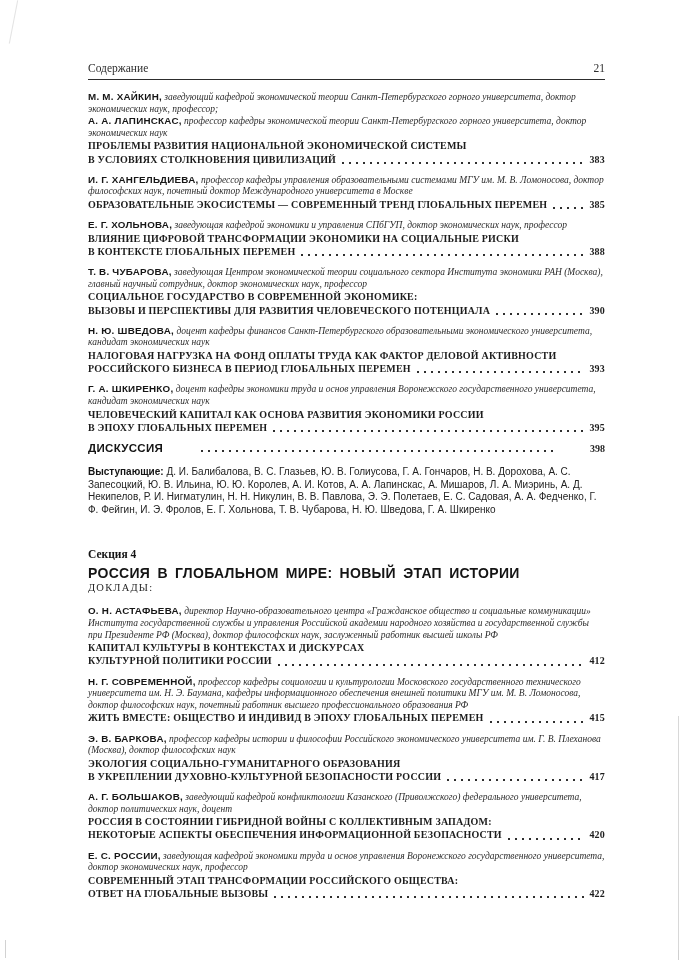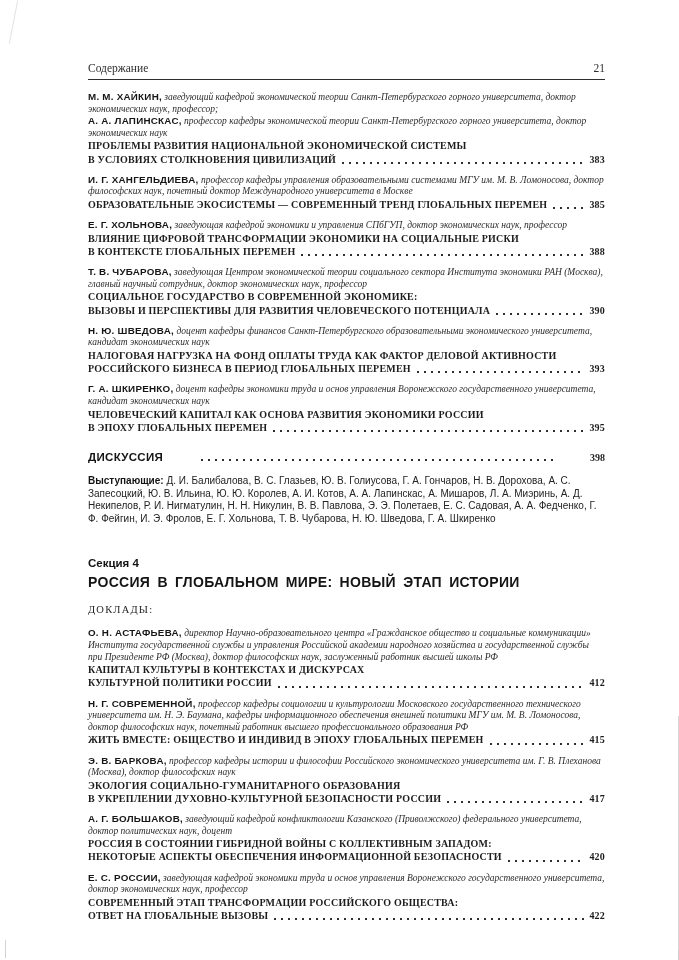--- a/index.html
+++ b/index.html
@@ -42,47 +42,47 @@
   .leader-row{display:flex;align-items:flex-end;}
   .leader{
     flex:1;height:2px;min-width:10px;
     margin:0 4px 2px 6px;
     background:repeating-linear-gradient(90deg,#2f2f2f 0 1.8px,transparent 1.8px 7px);
   }
   .pagenum{font-weight:bold;font-size:10px;}
   
   .discussion-row{
     display:flex;align-items:flex-end;
-    margin-top:17px;
+    margin-top:8px;
     gap:32px;
   }
   .disc-label{
     font-family:"Liberation Sans",sans-serif;
     font-weight:bold;font-size:11.5px;letter-spacing:.3px;color:#141414;
   }
   
   .speakers-list{
     margin:12px 0 0 0;
     font-family:"Liberation Sans",sans-serif;
     font-size:10px;line-height:12.6px;color:#222222;
   }
   .sl-label{font-weight:bold;color:#141414;}
   
   .section-head{margin-top:31px;}
   .kicker{
-    font-family:Liberation Sans, sans-serif;
+    font-family:Liberation Serif, serif;
     font-weight:bold;font-size:11.5px;color:#141414;line-height:15px;
   }
   .sec-title{
     font-family:"Liberation Sans",sans-serif;
     font-weight:bold;font-size:14px;letter-spacing:.3px;word-spacing:3px;
     color:#141414;line-height:18px;margin-top:2px;
   }
   .reports{
-    margin-top:13px;
+    margin-top:0;
     font-size:10.5px;letter-spacing:1.2px;color:#262626;
   }
   #list2{margin-top:12px;}
   
   .artifact{position:absolute;pointer-events:none;}
   .a-topleft{left:13px;top:0;width:1px;height:44px;background:#cccccc;transform:rotate(11deg);opacity:.55;}
   .a-right{right:7px;top:716px;width:1px;height:236px;background:#d8d8d8;}
   .a-bl{left:5px;bottom:2px;width:1px;height:18px;background:#d2d2d2;}
   .a-br{right:7px;bottom:0;width:1px;height:10px;background:#cfcfcf;}
 </style>

